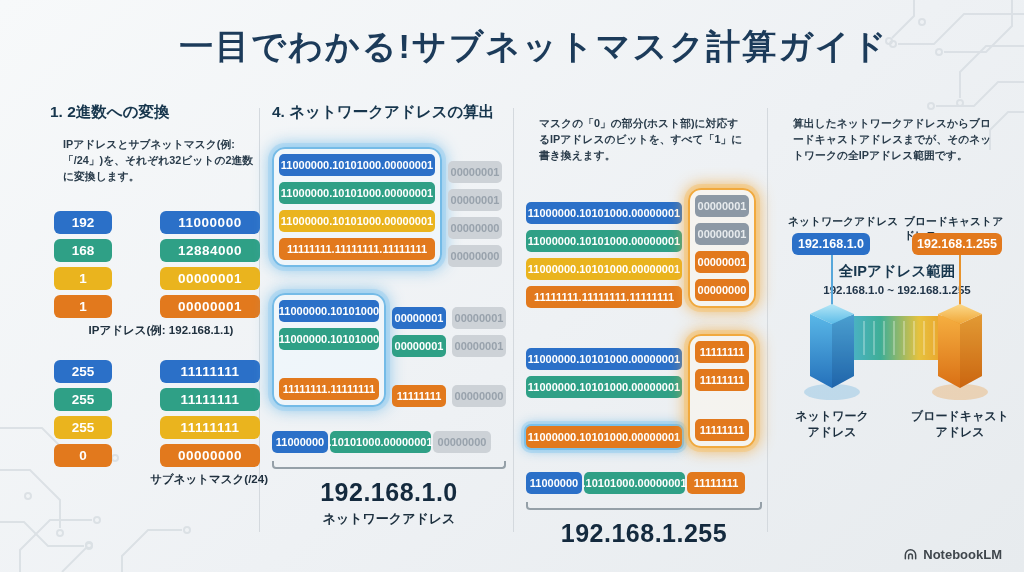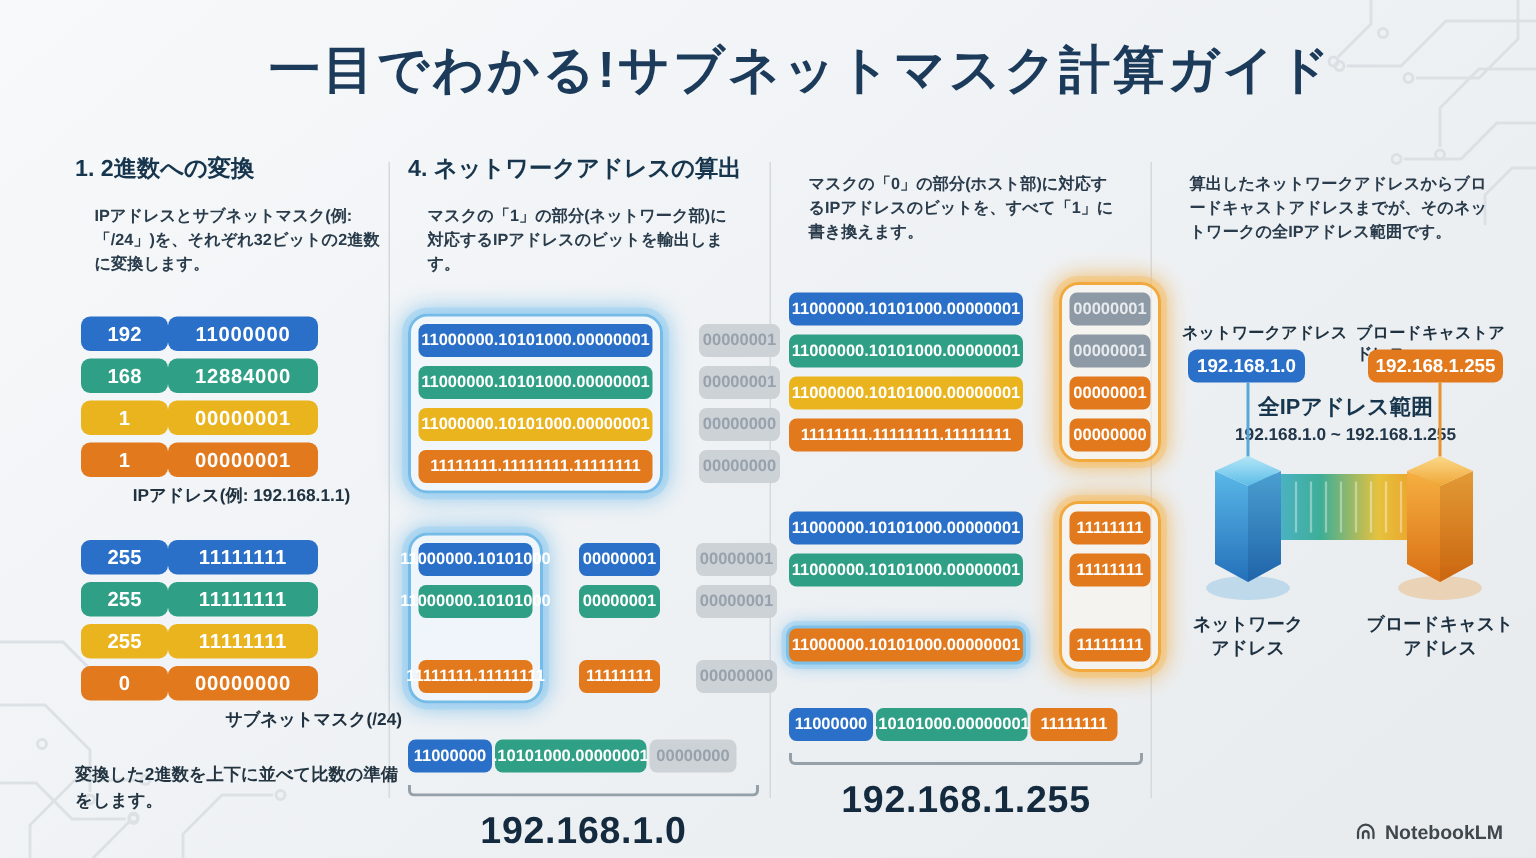--- a/index.html
+++ b/index.html
@@ -20,36 +20,36 @@
   .col4{left:780px;width:234px;height:470px}
   .step-h{margin:0 0 7px;font-size:15.5px;font-weight:800;color:#17364d;}
   .desc{margin:13px;font-size:10.8px;line-height:1.5;font-weight:600;color:#2a3c4b;}
   
   .pill,.bseg{display:flex;align-items:center;justify-content:center;border-radius:5px;
     color:#fff;font-weight:700;box-sizing:border-box;}
   .blue{background:#2b70c8}.teal{background:#2fa086}.yellow{background:#eab41e}.orange{background:#e2791d}
   .graylight{background:#cdd2d7;color:#98a2ac}
   .graydark{background:#8d99a5;color:#e7ebee}
   
-  .prow{display:flex;align-items:center;margin-bottom:5px;padding:0 12px 0 4px;}
+  .prow{display:flex;justify-content:space-between;align-items:center;margin-bottom:5px;padding:0 12px 0 4px;}
   .rows1{margin-top:26px;}
   .pdec{width:58px;height:23px;font-size:13.5px;border-radius:6px;}
   .pbin{width:100px;height:23px;font-size:13.5px;border-radius:6px;letter-spacing:.5px;}
   .cap{font-size:11.5px;font-weight:700;color:#20313f;margin:4px 0 22px;text-align:center;}
   .cap.right{text-align:right;padding-right:4px;}
   .note{margin:14px 0 0;font-size:11.5px;font-weight:700;line-height:1.55;color:#243542;}
   
-  .group{display:flex;gap:24px;margin-top:24px;}
+  .group{display:flex;gap:6px;margin-top:24px;align-items:flex-end;}
   .group.mid{margin-top:26px;}
   .stack>*{margin-bottom:6px;}
   .stack>*:last-child{margin-bottom:0;}
   .offset{padding-top:7px;}
   .spacer{height:16px;background:transparent !important;}
   .bseg{height:22px;font-size:11px;border-radius:5px;}
-  .w3{width:156px}.w2{width:76px}.w1{width:54px}
+  .w3{width:156px}.w2{width:100px}.w1{width:54px}
   .glowb,.glowo{border-radius:13px;padding:5px;box-sizing:content-box;}
   .glowb{border:2px solid #74bbe7;background:rgba(238,247,253,.55);
     box-shadow:0 0 0 4px rgba(151,207,241,.45),0 0 15px 3px rgba(116,187,231,.8);}
   .glowo{border:2px solid #f1a93d;background:rgba(254,247,236,.5);
     box-shadow:0 0 0 4px rgba(246,196,110,.45),0 0 15px 3px rgba(240,169,61,.8);}
   .rowglow{box-shadow:0 0 0 2px #7cc0e8,0 0 0 5px rgba(150,205,240,.5),0 0 12px 2px rgba(108,183,230,.85);}
   .resrow{display:flex;gap:2px;margin-top:24px;}
   .ra{width:56px}.rb{width:101px}.rc{width:58px}
   .bracket{height:6px;margin-top:8px;border-left:2px solid #95a0a8;border-right:2px solid #95a0a8;
     border-bottom:2px solid #95a0a8;border-radius:0 0 4px 4px;}
@@ -158,26 +158,24 @@
         <span class="pill pdec yellow">255</span>
         <span class="pill pbin yellow">11111111</span>
       </div>
       <div class="prow">
         <span class="pill pdec orange">0</span>
         <span class="pill pbin orange">00000000</span>
       </div>
     </div>
     <div class="cap right">サブネットマスク(/24)</div>
 
-    <p class="note">変換した2進数を上下に並べて比数の準備をします。</p>
   </section>
 
   <section class="col col2">
     <h2 class="step-h">4. ネットワークアドレスの算出</h2>
-    <p class="desc">マスクの「1」の部分(ネットワーク部)に対応するIPアドレスのビットを輸出します。</p>
 
     <div class="group">
       <div class="glowb stack">
         <div class="bseg blue w3">11000000.10101000.00000001</div>
         <div class="bseg teal w3">11000000.10101000.00000001</div>
         <div class="bseg yellow w3">11000000.10101000.00000001</div>
         <div class="bseg orange w3">11111111.11111111.11111111</div>
       </div>
       <div class="stack offset">
         <div class="bseg graylight w1">00000001</div>

